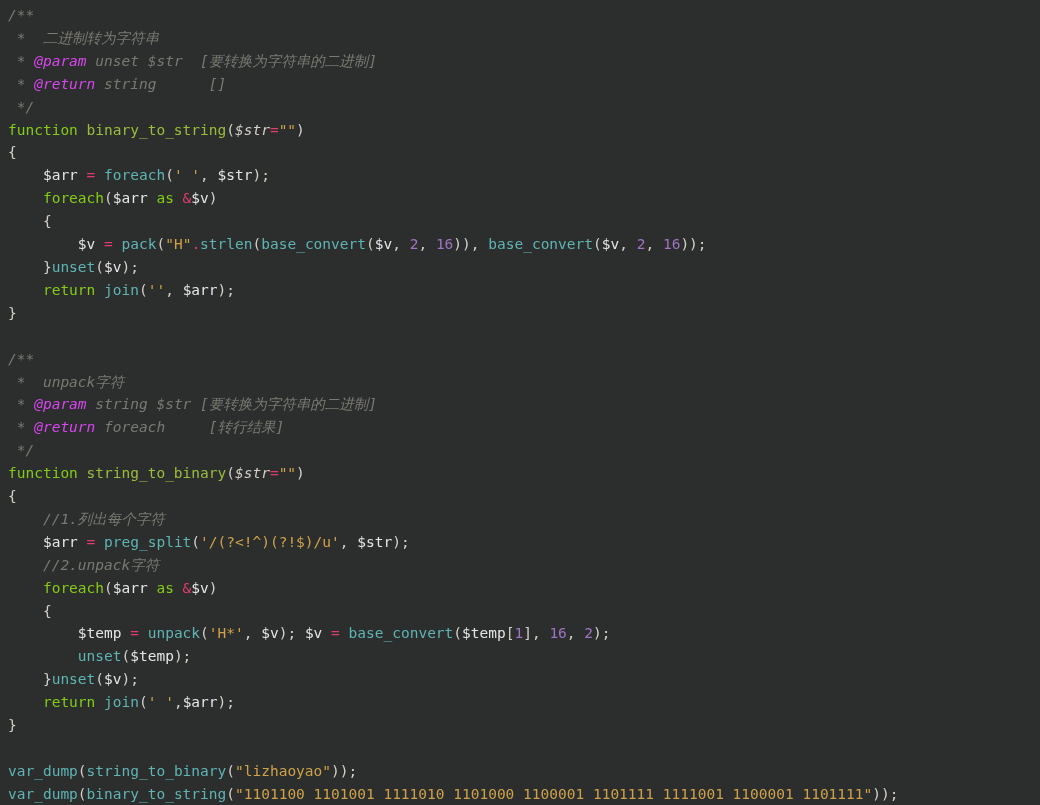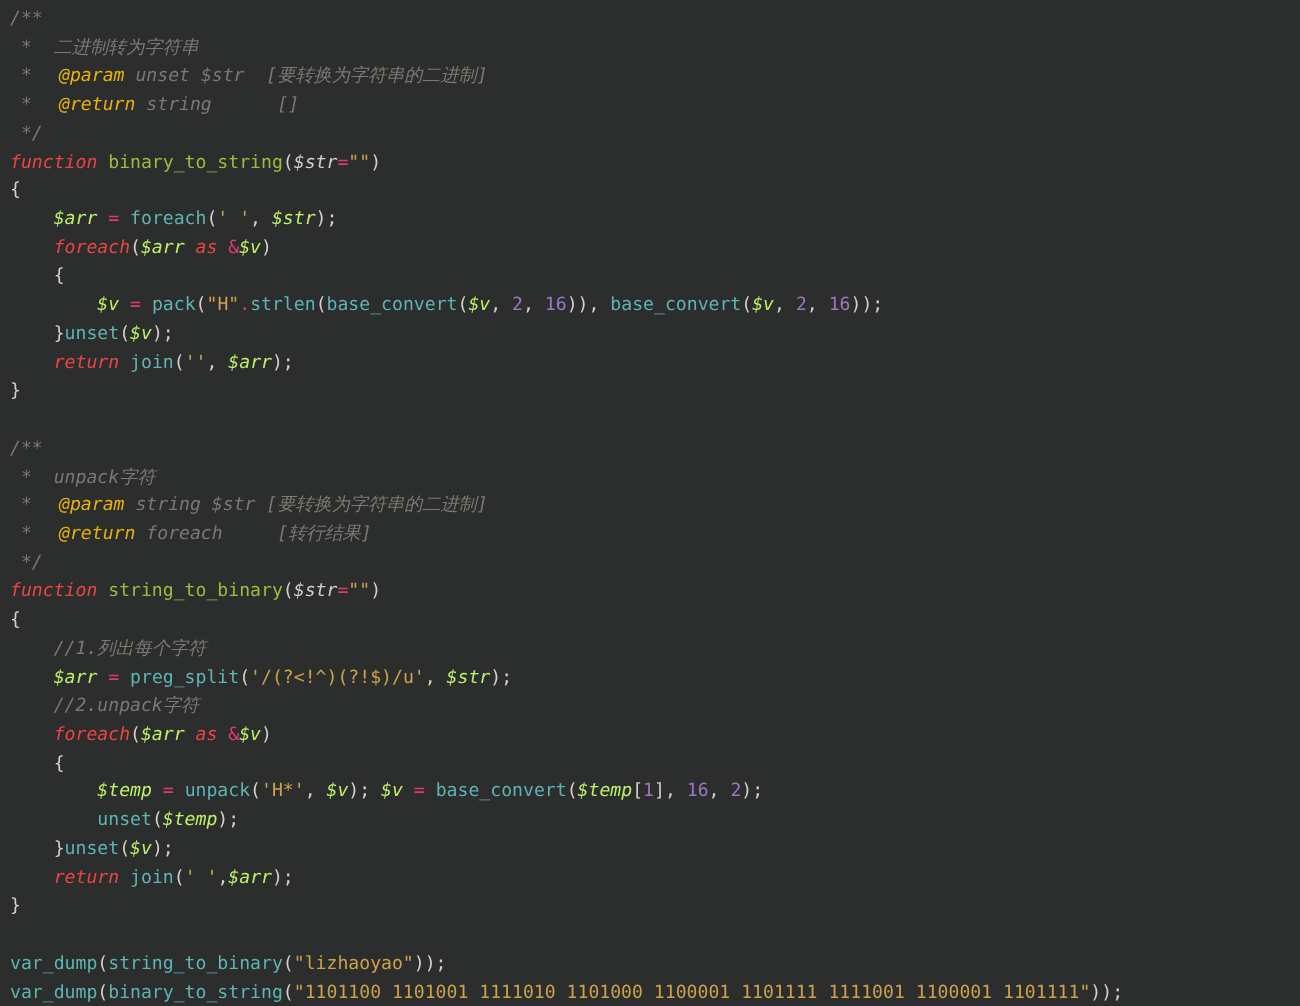--- a/index.html
+++ b/index.html
@@ -14,25 +14,25 @@
   }
   pre.code {
     margin: 0;
     padding: 4px 8px;
     white-space: pre;
     line-height: 22.9px;
     color: #d4d0c8;
   }
   .c-comment   { color: #7a7a72; font-style: italic; }
   .c-doc       { color: #7a7a72; font-style: italic; }
-  .c-tag       { color: #eab308; font-style: italic; margin-left: 13px; }
-  .c-keyword   { color: #ef4444; font-style: italic; }
+  .c-tag       { color: #d946ef; font-style: italic; }
+  .c-keyword   { color: #84cc16; }
   .c-func      { color: #9bbd3c; }
   .c-call      { color: #5fb4b4; }
-  .c-var       { color: #bef264; font-style: italic; }
+  .c-var       { color: #e5e5e5; }
   .c-op        { color: #e03c6d; }
   .c-punct     { color: #d4d0c8; }
   .c-string    { color: #cfa24a; }
   .c-num       { color: #a074c4; }
   .c-param     { color: #d4d0c8; font-style: italic; }
 </style>
 </head>
 <body>
 
 <pre class="code"><span class="c-doc">/**</span>

